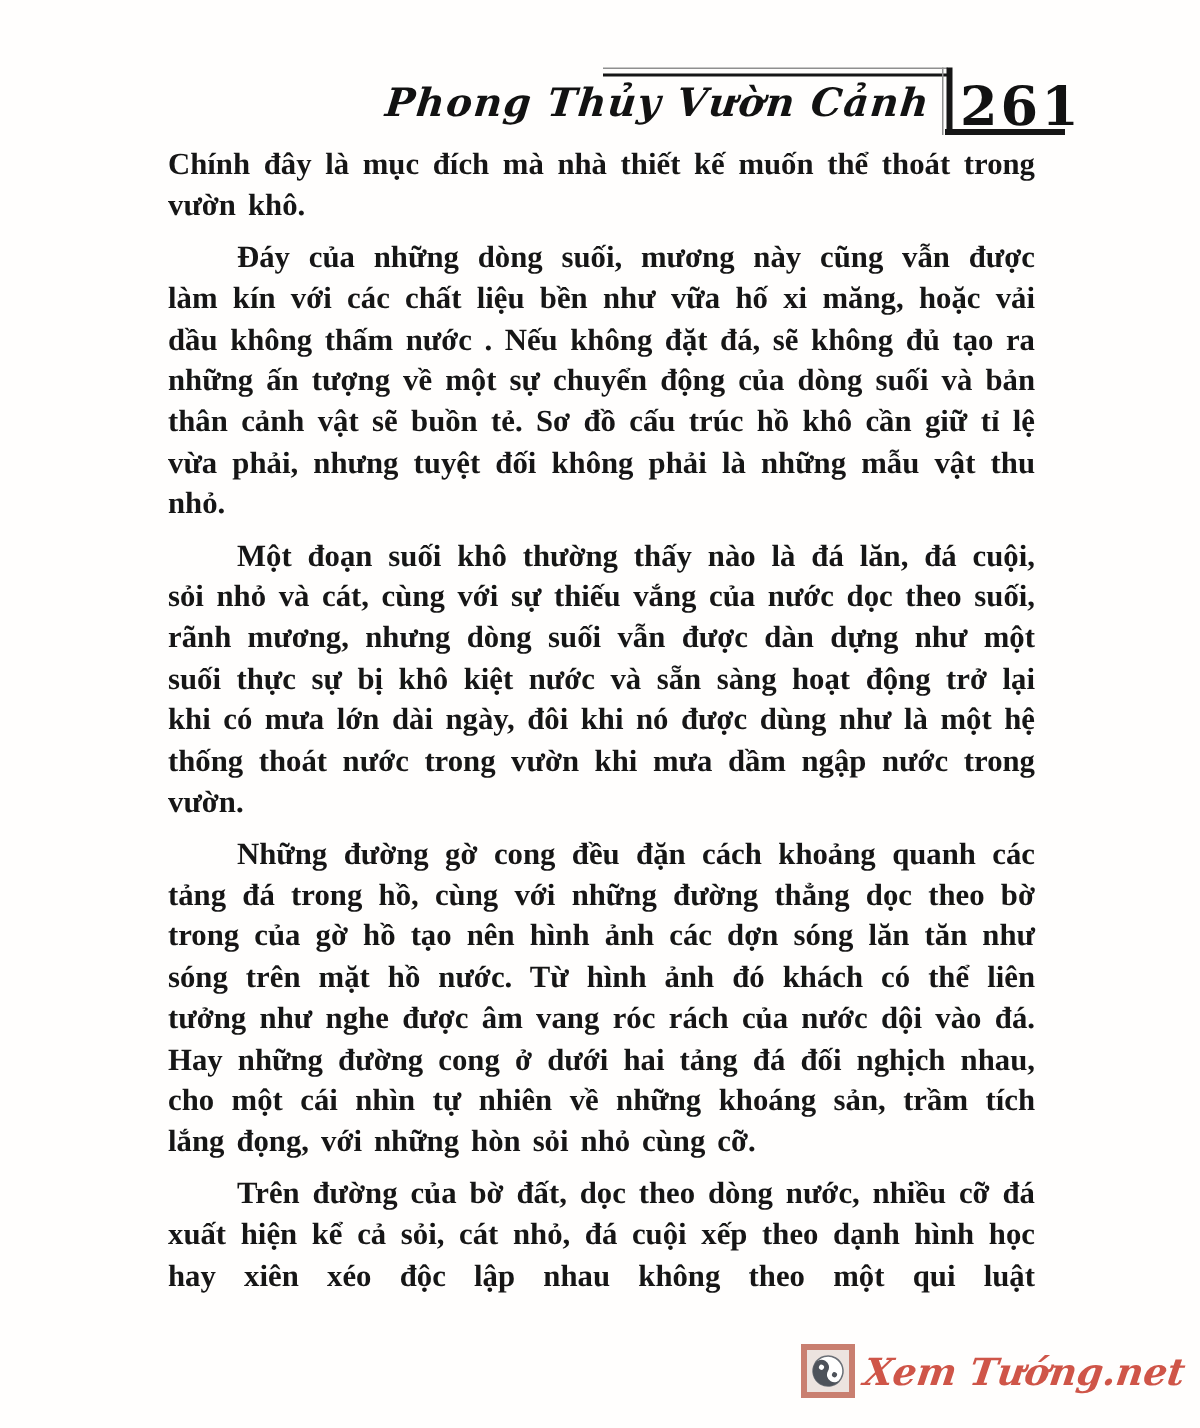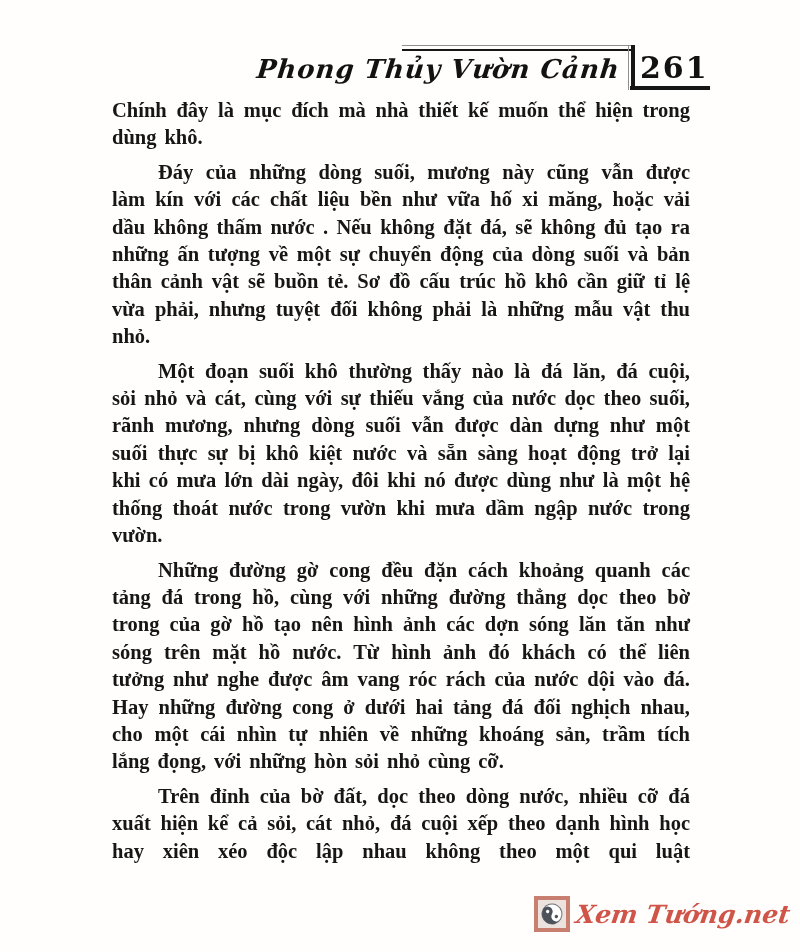--- a/index.html
+++ b/index.html
@@ -33,21 +33,21 @@
     font-family:"DejaVu Serif","Liberation Serif",serif;
     font-style:italic; font-weight:bold;
     font-size:26px; letter-spacing:1px;
     transform:skewX(-6deg);
     white-space:nowrap;
     color:#121212;
   }
   .page-number {
     position:absolute; left:640px; top:50px;
     font-family:"DejaVu Serif","Liberation Serif",serif;
-    font-weight:bold; font-size:30px; letter-spacing:2px;
+    font-weight:bold; font-size:36px; letter-spacing:2px;
     color:#121212;
   }
 
   
   .body-text {
     position:absolute; left:112px; top:97px; width:578px;
     font-size:20.5px; line-height:27.4px;
     font-weight:bold;
     text-align:justify;
     word-spacing:0.14em;
@@ -83,25 +83,25 @@
 
   <div class="rule-top"></div>
   <div class="rule-vertical"></div>
   <div class="rule-under"></div>
 
   <div class="header-title">Phong Thủy Vườn Cảnh</div>
 
   <div class="page-number">261</div>
 
   <div class="body-text">
-    <p class="no-indent">Chính đây là mục đích mà nhà thiết kế muốn thể hiện trong dùng khô.</p>
+    <p class="no-indent">Chính đây là mục đích mà nhà thiết kế muốn thể thoát trong vườn khô.</p>
     <p>Đáy của những dòng suối, mương này cũng vẫn được làm kín với các chất liệu bền như vữa hố xi măng, hoặc vải dầu không thấm nước . Nếu không đặt đá, sẽ không đủ tạo ra những ấn tượng về một sự chuyển động của dòng suối và bản thân cảnh vật sẽ buồn tẻ. Sơ đồ cấu trúc hồ khô cần giữ tỉ lệ vừa phải, nhưng tuyệt đối không phải là những mẫu vật thu nhỏ.</p>
     <p>Một đoạn suối khô thường thấy nào là đá lăn, đá cuội, sỏi nhỏ và cát, cùng với sự thiếu vắng của nước dọc theo suối, rãnh mương, nhưng dòng suối vẫn được dàn dựng như một suối thực sự bị khô kiệt nước và sẵn sàng hoạt động trở lại khi có mưa lớn dài ngày, đôi khi nó được dùng như là một hệ thống thoát nước trong vườn khi mưa dầm ngập nước trong vườn.</p>
     <p>Những đường gờ cong đều đặn cách khoảng quanh các tảng đá trong hồ, cùng với những đường thẳng dọc theo bờ trong của gờ hồ tạo nên hình ảnh các dợn sóng lăn tăn như sóng trên mặt hồ nước. Từ hình ảnh đó khách có thể liên tưởng như nghe được âm vang róc rách của nước dội vào đá. Hay những đường cong ở dưới hai tảng đá đối nghịch nhau, cho một cái nhìn tự nhiên về những khoáng sản, trầm tích lắng đọng, với những hòn sỏi nhỏ cùng cỡ.</p>
-    <p class="continues">Trên đỉnh của bờ đất, dọc theo dòng nước, nhiều cỡ đá xuất hiện kể cả sỏi, cát nhỏ, đá cuội xếp theo dạnh hình học hay xiên xéo độc lập nhau không theo một qui luật</p>
+    <p class="continues">Trên đường của bờ đất, dọc theo dòng nước, nhiều cỡ đá xuất hiện kể cả sỏi, cát nhỏ, đá cuội xếp theo dạnh hình học hay xiên xéo độc lập nhau không theo một qui luật</p>
   </div>
 
   <div class="watermark">
     <span class="wm-iconbox">
       <svg width="24" height="24" viewBox="0 0 24 24" aria-hidden="true">
         <g transform="rotate(-60 12 12)">
           <circle cx="12" cy="12" r="10" fill="#ffffff" stroke="#6a6f76" stroke-width="1"></circle>
           <path d="M12 2 A10 10 0 0 0 12 22 A5 5 0 0 1 12 12 A5 5 0 0 0 12 2 Z" fill="#4d525a"></path>
           <circle cx="12" cy="7" r="1.7" fill="#ffffff"></circle>
           <circle cx="12" cy="17" r="1.7" fill="#4d525a"></circle>

